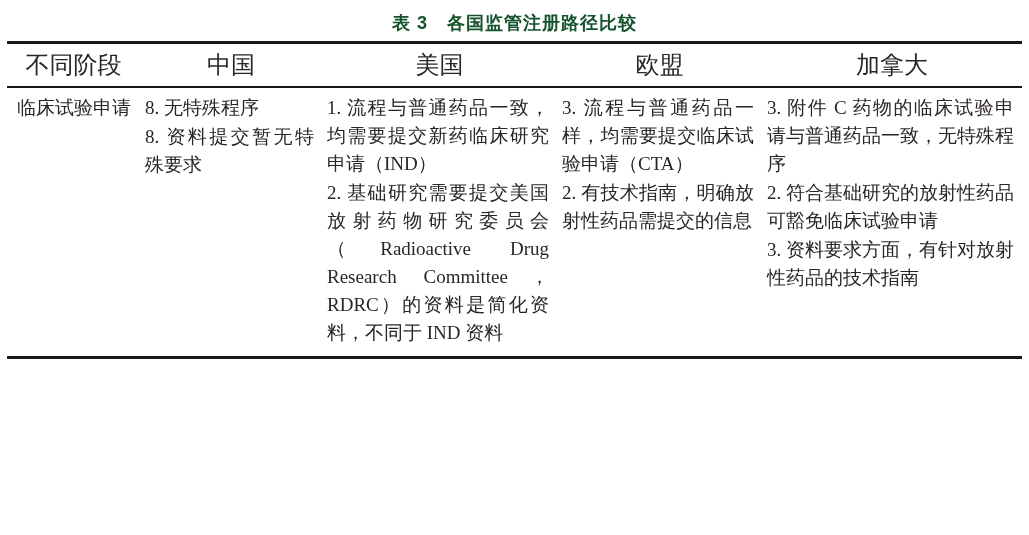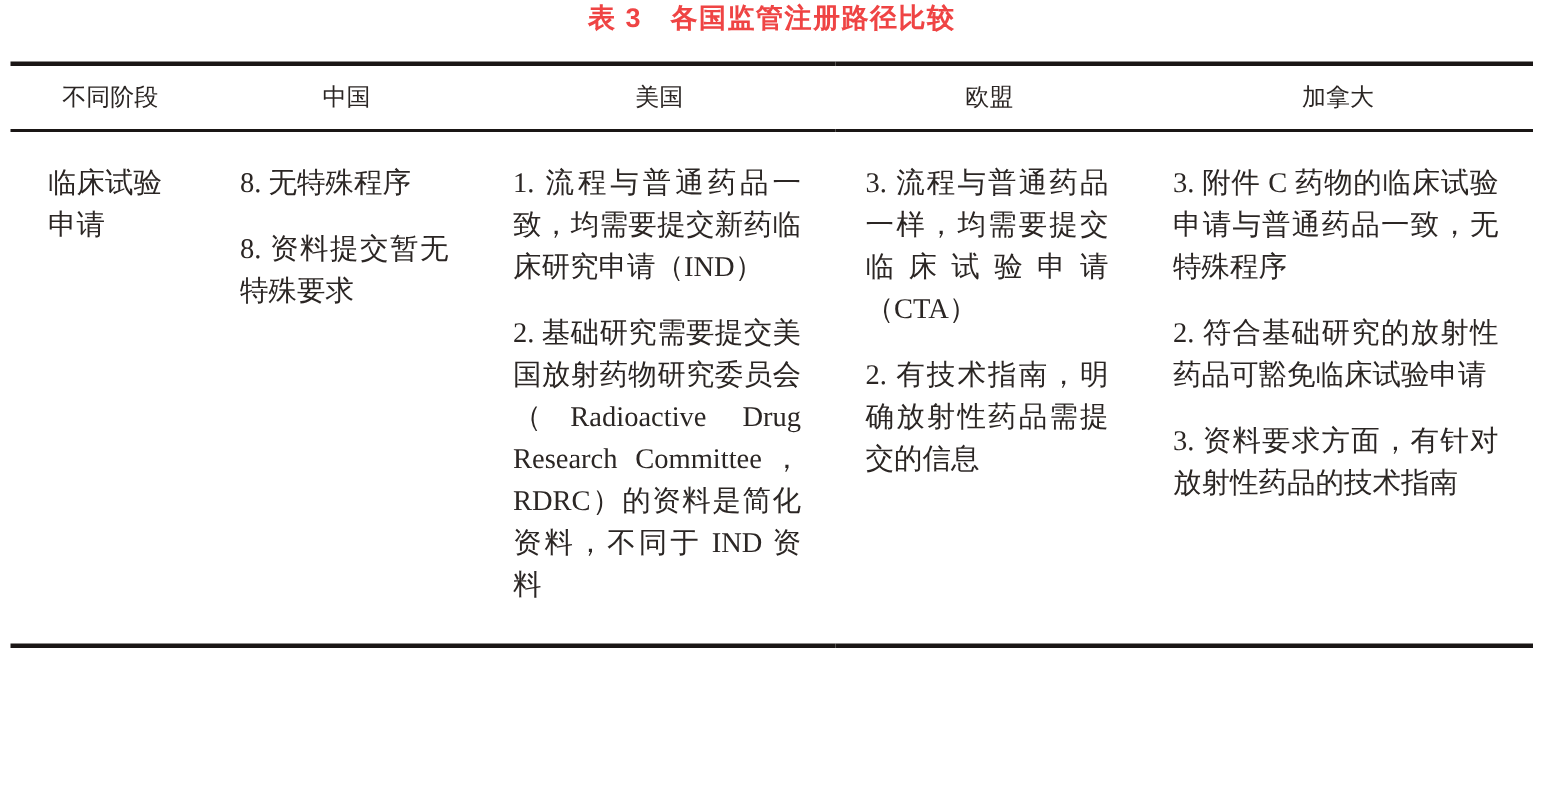--- a/index.html
+++ b/index.html
@@ -11,56 +11,57 @@
     overflow: hidden;
   }
   .page {
     width: 1015px;
     margin: 0 auto 0 7px;
     color: #2b2624;
   }
   .table-title {
     box-sizing: border-box;
     height: 41px;
+    padding-top: 11px;
     text-align: center;
     font-family: "Liberation Sans", "DejaVu Sans", sans-serif;
     font-weight: bold;
     font-size: 18px;
     letter-spacing: 1px;
-    color: #ef4444;
+    color: #14532d;
   }
   table.reg-table {
     width: 1015px;
     table-layout: fixed;
     border-collapse: collapse;
     border-top: 3px solid #1a1615;
     border-bottom: 3px solid #1a1615;
     font-family: "Liberation Serif", "DejaVu Serif", serif;
     color: #2b2624;
   }
   .reg-table thead th {
     height: 42px;
     font-weight: normal;
-    font-size: 16px;
+    font-size: 24px;
     text-align: center;
     vertical-align: middle;
     border-bottom: 2px solid #1a1615;
     padding: 0;
   }
   .reg-table tbody td {
     vertical-align: top;
     font-size: 19px;
     line-height: 28px;
     padding: 5px 7px 8px 4px;
   }
   .reg-table tbody td.stage-cell {
     padding-left: 9px;
   }
   .reg-table tbody td p {
-    margin: 16px;
+    margin: 1px;
     text-align: justify;
     text-align-last: left;
     text-justify: inter-ideograph;
   }
   .reg-table tbody td.stage-cell p {
     text-align: left;
   }
 </style>
 </head>
 <body>

